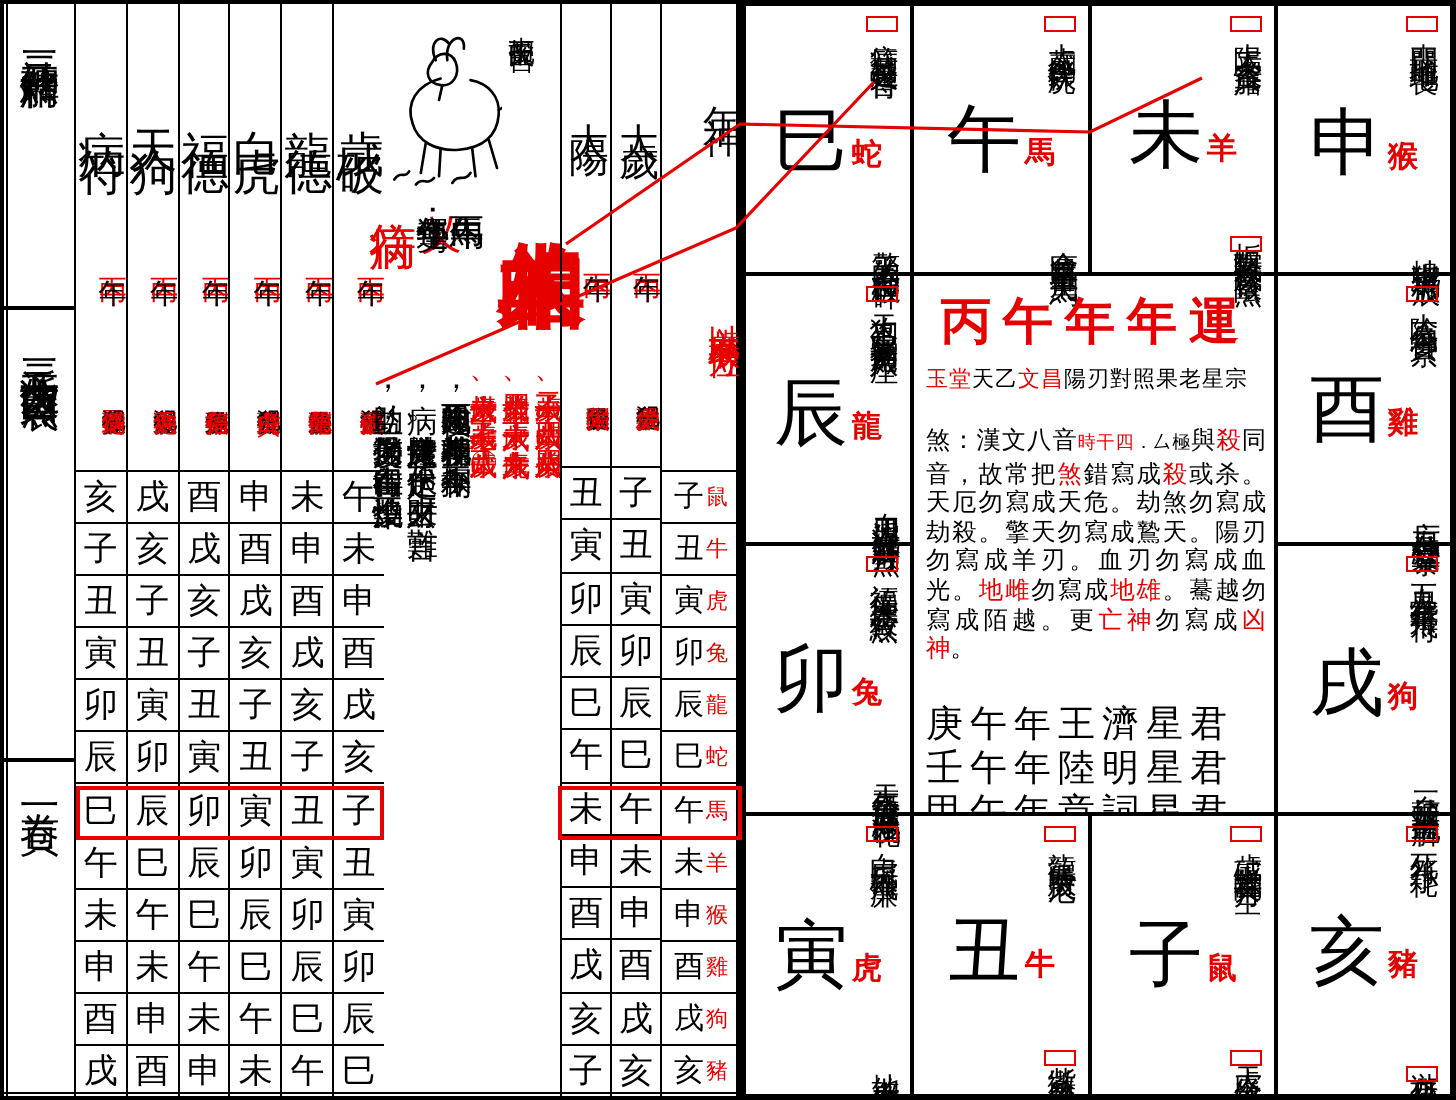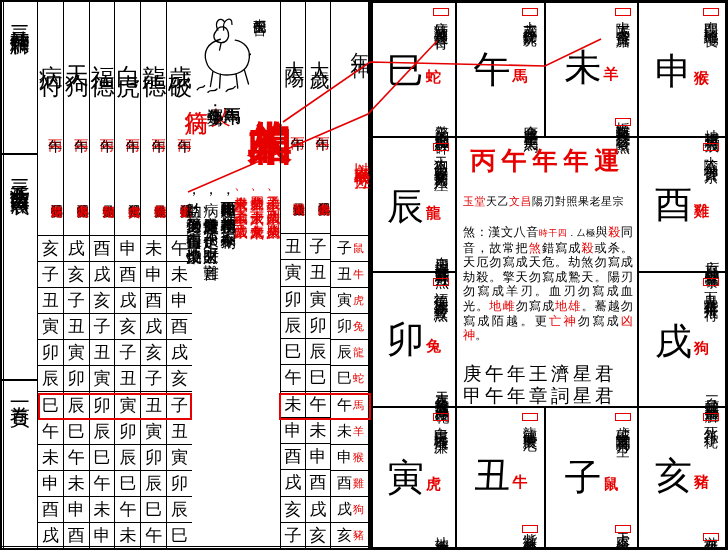--- a/index.html
+++ b/index.html
@@ -48,21 +48,21 @@
   .right-half{position:absolute;left:370px;top:0;width:358px;height:550px;border:2px solid #000;box-sizing:border-box;background:#fff;}
   .zcell{position:absolute;box-sizing:border-box;border:1px solid #000;display:flex;flex-direction:column;justify-content:space-between;padding:5px 6px 6px 6px;}
   .ztop,.zbot{writing-mode:vertical-rl;text-orientation:upright;font-size:14.5px;line-height:1;align-self:flex-end;max-height:95px;}
   .zlabel{display:inline-block;margin-left:4px;letter-spacing:2px;}
   .boxed{border:1.5px solid #e60000;padding:1px 0;}
   .zmid{display:flex;align-items:center;justify-content:center;gap:2px;}
   .zbranch{font-size:37px;line-height:1;}
   .zanimal{font-size:15px;color:#e60000;font-weight:bold;margin-top:14px;}
   .zcenter{position:absolute;box-sizing:border-box;border:1px solid #000;padding:6px 4px 0 6px;overflow:hidden;}
   .ztitle{color:#e60000;font-size:25px;letter-spacing:6px;text-align:center;font-weight:bold;}
-  .zsub{font-size:11px;letter-spacing:0.5px;margin-top:17px;white-space:nowrap;}
+  .zsub{font-size:11px;letter-spacing:0.5px;margin-top:5px;white-space:nowrap;}
   .znote{font-size:12.2px;line-height:14.6px;text-align:justify;margin-top:16px;}
   .znote .sm{font-size:9px;}
   .zlords{font-size:18.5px;letter-spacing:3.5px;line-height:22px;margin-top:20px;white-space:nowrap;}
   .lines-overlay{position:absolute;left:0;top:0;width:728px;height:550px;z-index:6;pointer-events:none;}
 </style>
 </head>
 <body>
 
 <div class="page">
 
@@ -477,20 +477,21 @@
           <span class="zanimal red">豬</span>
         </div>
         <div class="zbot"><span class="zlabel">遊奕</span><span class="zlabel">月德</span><span class="zlabel boxed">劫煞</span></div>
       </div>
       <div class="zcenter" style="left: 84px; top: 135px; width: 182px; height: 270px;">
         <div class="ztitle">丙午年年運</div>
         <div class="zsub"><span class="red">玉堂</span><span>天乙</span><span class="red">文昌</span><span>陽刃對照果老星宗</span></div>
         <div class="znote"><span>煞：漢文八音</span><span class="red sm">時干四</span><span class="sm">．厶極</span><span>與</span><span class="red">殺</span><span>同音，故常把</span><span class="red">煞</span><span>錯寫成</span><span class="red">殺</span><span>或杀。天厄勿寫成天危。劫煞勿寫成劫殺。擎天勿寫成鷙天。陽刃勿寫成羊刃。血刃勿寫成血光。</span><span class="red">地雌</span><span>勿寫成</span><span class="red">地雄</span><span>。驀越勿寫成陌越。更</span><span class="red">亡神</span><span>勿寫成</span><span class="red">凶神</span><span>。</span></div>
         <div class="zlords">
           <div>庚午年王濟星君</div>
+          <div>壬午年陸明星君</div>
           <div>甲午年章詞星君</div>
         </div>
       </div>
     </div>
 
   <svg class="lines-overlay" viewBox="0 0 728 550">
     <polyline points="188,192 368,114 437,41" fill="none" stroke="#e60000" stroke-width="1.6"></polyline>
     <polyline points="283,122 370,62 545,66 601,39" fill="none" stroke="#e60000" stroke-width="1.6"></polyline>
   </svg>
 </div>

